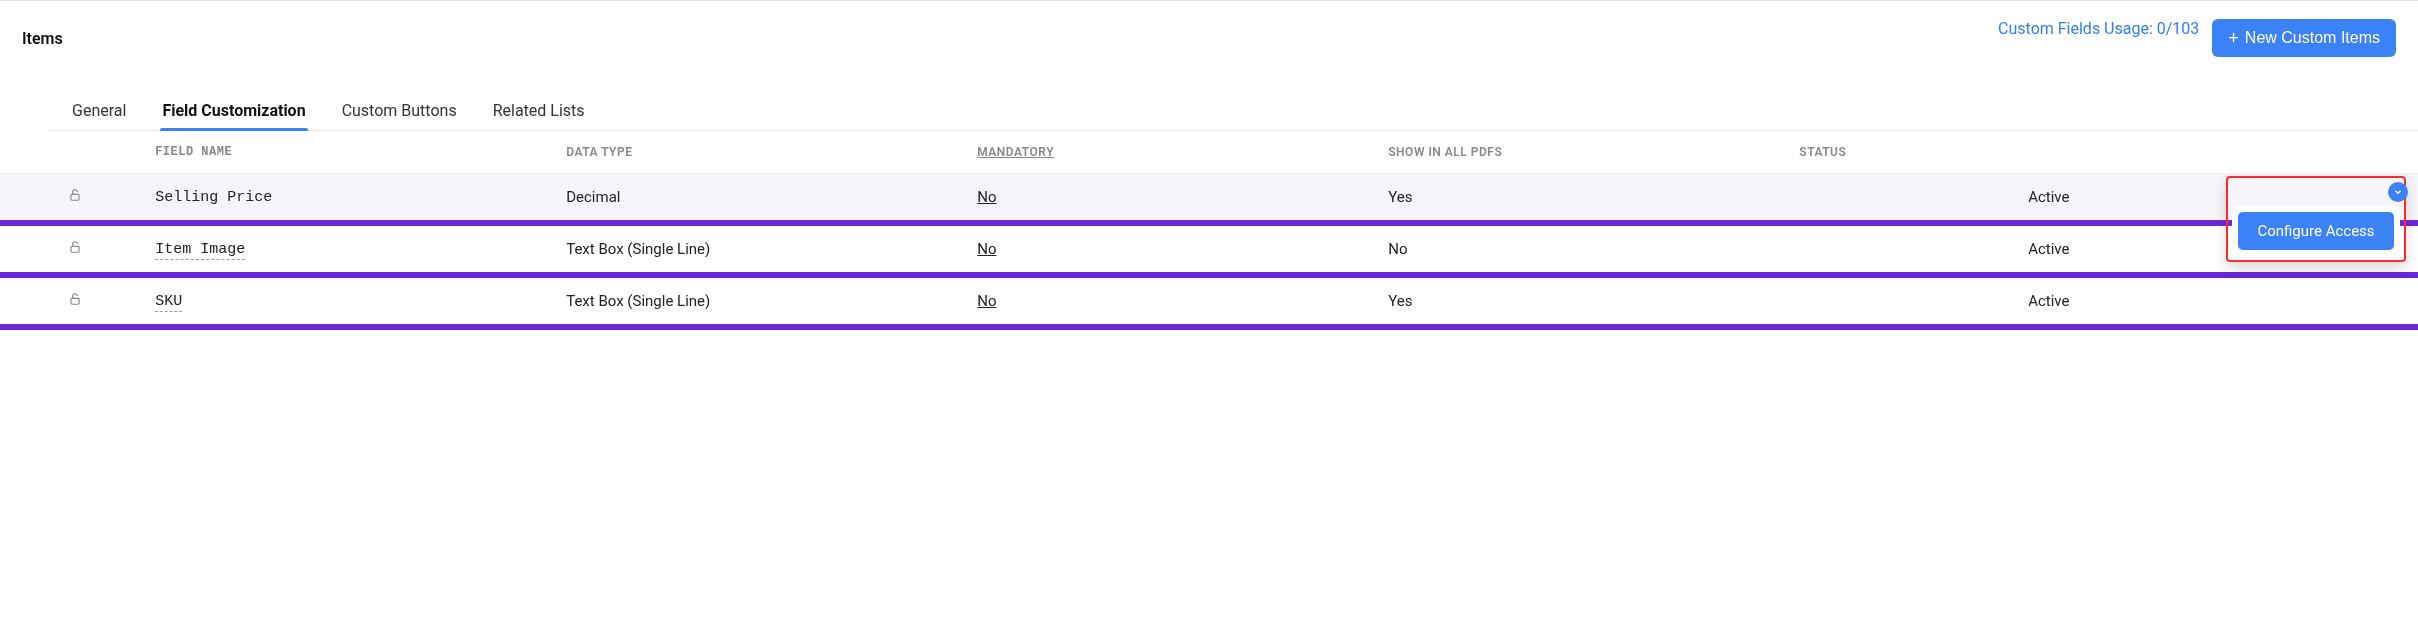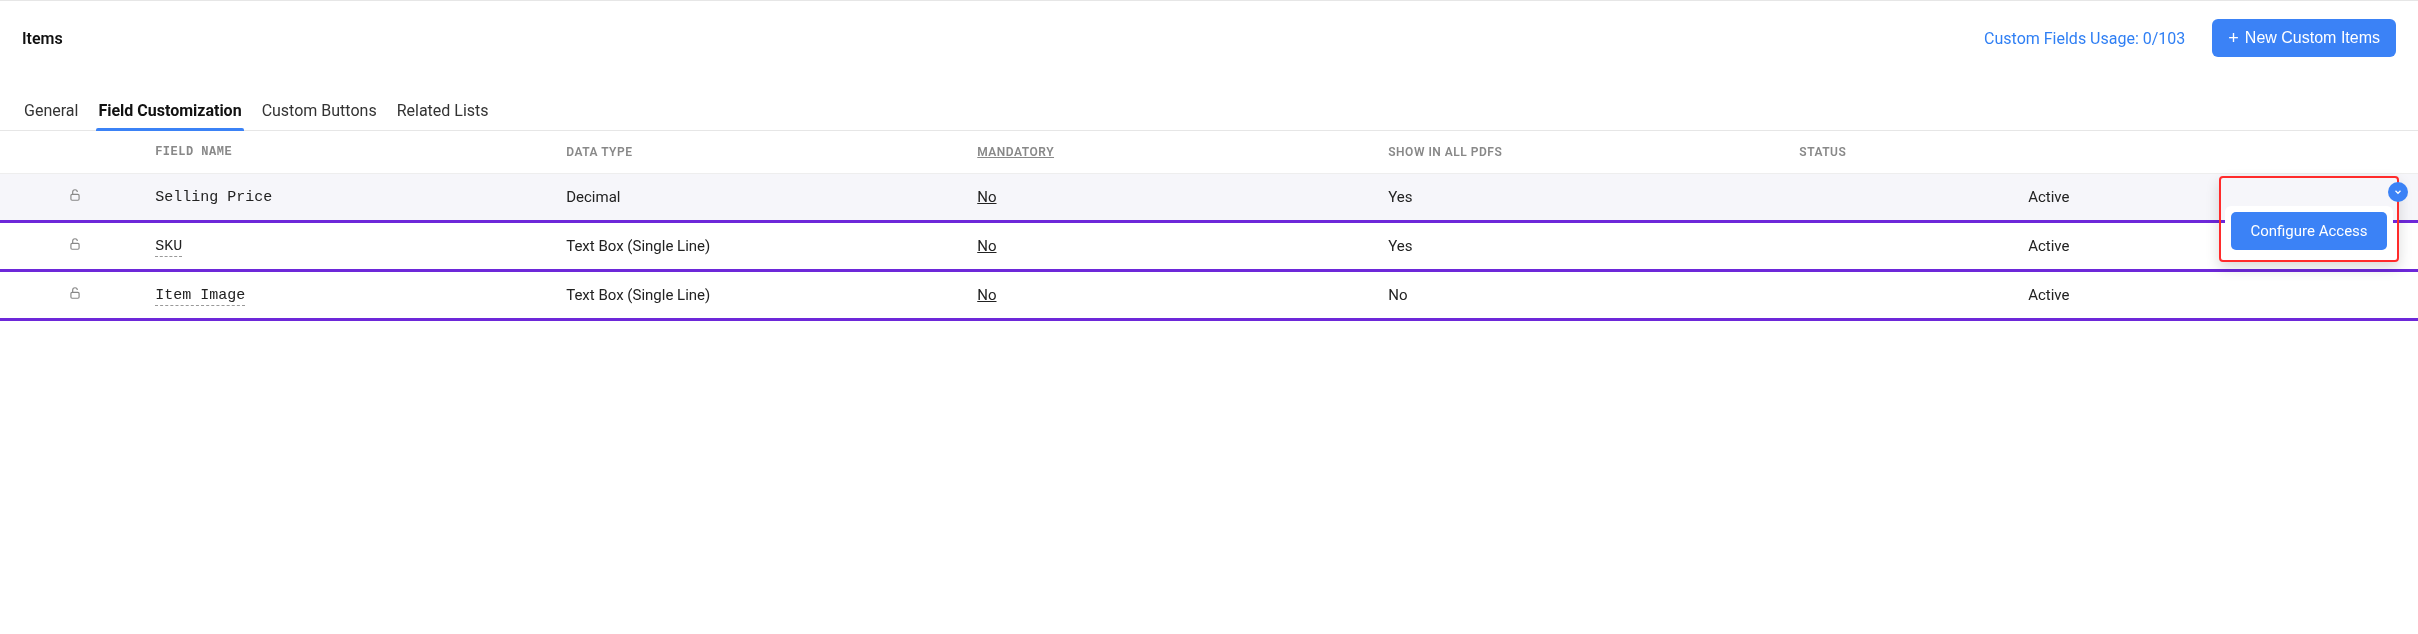--- a/index.html
+++ b/index.html
@@ -23,22 +23,22 @@
       padding: 18px 22px 18px 22px;
       border-top: 1px solid #e6e6e6;
     }
     .page-title {
       font-size: 16px;
       font-weight: 600;
       color: #111;
     }
     .header-right {
       display: flex;
-      align-items: center;
-      gap: 27px;
+      align-items: flex-start;
+      gap: 13px;
     }
     .usage-link {
       color: #2f7ff4;
       font-size: 16px;
       cursor: pointer;
     }
     .btn-primary {
       background: #3b82f6;
       color: #fff;
       border: none;
@@ -50,24 +50,25 @@
       gap: 6px;
       cursor: pointer;
     }
     .btn-primary .plus-icon {
       font-size: 18px;
       line-height: 1;
       font-weight: 300;
     }
     .tabs {
       display: flex;
-      gap: 16px;
+      gap: 32px;
       padding: 0 22px;
       border-bottom: 1px solid #e6e6e6;
       margin-top: 16px;
+      margin-left: 48px;
     }
     .tab {
       padding: 10px 2px;
       font-size: 16px;
       color: #333;
       cursor: pointer;
       position: relative;
     }
     .tab.active {
       font-weight: 700;
@@ -94,21 +95,21 @@
       color: #888;
       font-weight: 600;
       padding: 14px 10px;
       border-bottom: 1px solid #eee;
       text-transform: uppercase;
     }
     .table tbody td {
       padding: 14px 10px;
       font-size: 15px;
       color: #222;
-      border-bottom: 3px solid #6d28d9;
+      border-bottom: 6px solid #6d28d9;
       vertical-align: middle;
     }
     .table tbody tr.hovered td {
       background: #f6f6fa;
     }
     .col-lock {
       width: 40px;
       padding-left: 14px !important;
       text-align: center;
     }
@@ -151,21 +152,21 @@
       height: 10px;
     }
     .dropdown-wrap {
       position: absolute;
       right: 10px;
       top: 8px;
       z-index: 20;
     }
     .dropdown-highlight {
       position: absolute;
-      right: 19px;
+      right: 12px;
       top: 2px;
       border: 2px solid #ff2b2b;
       border-radius: 4px;
       padding: 4px;
       padding-top: 28px;
       background: transparent;
       box-shadow: 0 6px 14px rgba(0,0,0,0.15);
       z-index: 5;
     }
     .dropdown-menu {
@@ -247,36 +248,36 @@
           </div>
         </td>
       </tr>
       <tr>
         <td class="col-lock">
           <svg class="lock-icon" viewBox="0 0 24 24" fill="none" stroke="currentColor" stroke-width="2">
               <rect x="5" y="11" width="14" height="10" rx="2"></rect>
               <path d="M8 11V7a4 4 0 0 1 8 0"></path>
             </svg>
         </td>
+        <td class="col-field"><span class="dotted-underline">Item Image</span></td>
+        <td class="col-type">Text Box (Single Line)</td>
+        <td class="col-mandatory">No</td>
+        <td class="col-pdf">No</td>
+        <td class="col-status">Active</td>
+        <td class="col-actions action-cell"></td>
+      </tr>
+      <tr>
+        <td class="col-lock">
+          <svg class="lock-icon" viewBox="0 0 24 24" fill="none" stroke="currentColor" stroke-width="2">
+              <rect x="5" y="11" width="14" height="10" rx="2"></rect>
+              <path d="M8 11V7a4 4 0 0 1 8 0"></path>
+            </svg>
+        </td>
         <td class="col-field"><span class="dotted-underline">SKU</span></td>
         <td class="col-type">Text Box (Single Line)</td>
         <td class="col-mandatory">No</td>
         <td class="col-pdf">Yes</td>
         <td class="col-status">Active</td>
         <td class="col-actions action-cell"></td>
       </tr>
-      <tr>
-        <td class="col-lock">
-          <svg class="lock-icon" viewBox="0 0 24 24" fill="none" stroke="currentColor" stroke-width="2">
-              <rect x="5" y="11" width="14" height="10" rx="2"></rect>
-              <path d="M8 11V7a4 4 0 0 1 8 0"></path>
-            </svg>
-        </td>
-        <td class="col-field"><span class="dotted-underline">Item Image</span></td>
-        <td class="col-type">Text Box (Single Line)</td>
-        <td class="col-mandatory">No</td>
-        <td class="col-pdf">No</td>
-        <td class="col-status">Active</td>
-        <td class="col-actions action-cell"></td>
-      </tr>
     </tbody>
   </table>
 </div>
 
 </body></html>

